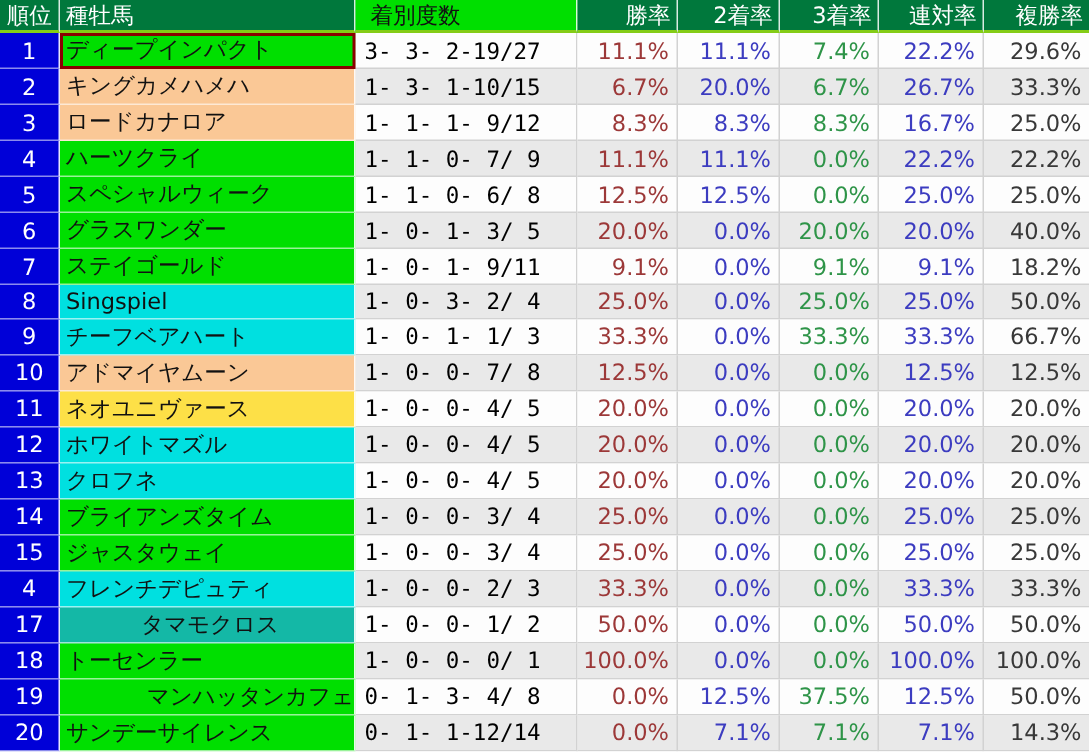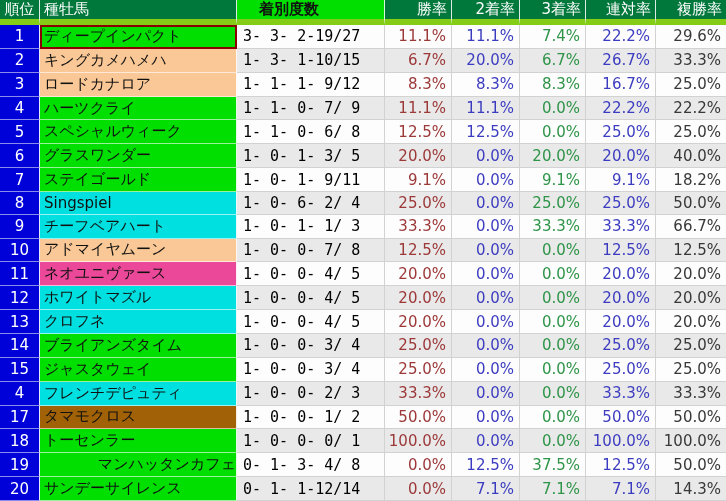--- a/index.html
+++ b/index.html
@@ -38,30 +38,29 @@
     white-space: nowrap;
     padding: 0;
     vertical-align: middle;
   }
 
   thead th {
     height: 22px;
     background: var(--header_bg);
     color: #ffffff;
     border-right: 1px solid rgba(255,255,255,0.85);
-    border-bottom: 6px solid #84cc16;
+    border-bottom: 2px solid #84cc16;
   }
   th.h-rank { text-align: center; }
   th.h-name { text-align: left; padding-left: 4px; }
   th.h-rec  {
     background: var(--record_header_bg);
     color: #111111;
     text-align: left;
-    padding-left: 22px;
-    font-weight: bold;
+    padding-left: 10px;
   }
   th.h-pct  { text-align: right; padding-right: 4px; }
   th:last-child { border-right: none; }
 
   td.rank {
     background: var(--rank_bg);
     color: #ffffff;
     text-align: center;
     border-right: 1px solid rgba(255,255,255,0.9);
     border-bottom: 1px solid rgba(255,255,255,0.55);
@@ -197,21 +196,21 @@
     <td class="rec">1- 0- 1- 9/11</td>
     <td class="pct win">9.1%</td>
     <td class="pct p2">0.0%</td>
     <td class="pct p3">9.1%</td>
     <td class="pct top2">9.1%</td>
     <td class="pct top3">18.2%</td>
   </tr>
         <tr class="even">
     <td class="rank">8</td>
     <td class="name" style="background: rgb(0, 224, 224);">Singspiel</td>
-    <td class="rec">1- 0- 6- 2/ 4</td>
+    <td class="rec">1- 0- 3- 2/ 4</td>
     <td class="pct win">25.0%</td>
     <td class="pct p2">0.0%</td>
     <td class="pct p3">25.0%</td>
     <td class="pct top2">25.0%</td>
     <td class="pct top3">50.0%</td>
   </tr>
         <tr class="odd">
     <td class="rank">9</td>
     <td class="name" style="background: rgb(0, 224, 224);">チーフベアハート</td>
     <td class="rec">1- 0- 1- 1/ 3</td>
@@ -226,21 +225,21 @@
     <td class="name" style="background: rgb(250, 200, 150);">アドマイヤムーン</td>
     <td class="rec">1- 0- 0- 7/ 8</td>
     <td class="pct win">12.5%</td>
     <td class="pct p2">0.0%</td>
     <td class="pct p3">0.0%</td>
     <td class="pct top2">12.5%</td>
     <td class="pct top3">12.5%</td>
   </tr>
         <tr class="odd">
     <td class="rank">11</td>
-    <td class="name" style="background: #ec4899;">ネオユニヴァース</td>
+    <td class="name" style="background: #fde047;">ネオユニヴァース</td>
     <td class="rec">1- 0- 0- 4/ 5</td>
     <td class="pct win">20.0%</td>
     <td class="pct p2">0.0%</td>
     <td class="pct p3">0.0%</td>
     <td class="pct top2">20.0%</td>
     <td class="pct top3">20.0%</td>
   </tr>
         <tr class="even">
     <td class="rank">12</td>
     <td class="name" style="background: rgb(0, 224, 224);">ホワイトマズル</td>
@@ -286,21 +285,21 @@
     <td class="name" style="background: rgb(0, 224, 224);">フレンチデピュティ</td>
     <td class="rec">1- 0- 0- 2/ 3</td>
     <td class="pct win">33.3%</td>
     <td class="pct p2">0.0%</td>
     <td class="pct p3">0.0%</td>
     <td class="pct top2">33.3%</td>
     <td class="pct top3">33.3%</td>
   </tr>
         <tr class="odd">
     <td class="rank">17</td>
-    <td class="name" style="background: #a16207;">タマモクロス</td>
+    <td class="name" style="background: #14b8a6; text-align: center;">タマモクロス</td>
     <td class="rec">1- 0- 0- 1/ 2</td>
     <td class="pct win">50.0%</td>
     <td class="pct p2">0.0%</td>
     <td class="pct p3">0.0%</td>
     <td class="pct top2">50.0%</td>
     <td class="pct top3">50.0%</td>
   </tr>
         <tr class="even">
     <td class="rank">18</td>
     <td class="name" style="background: rgb(0, 223, 0);">トーセンラー</td>

